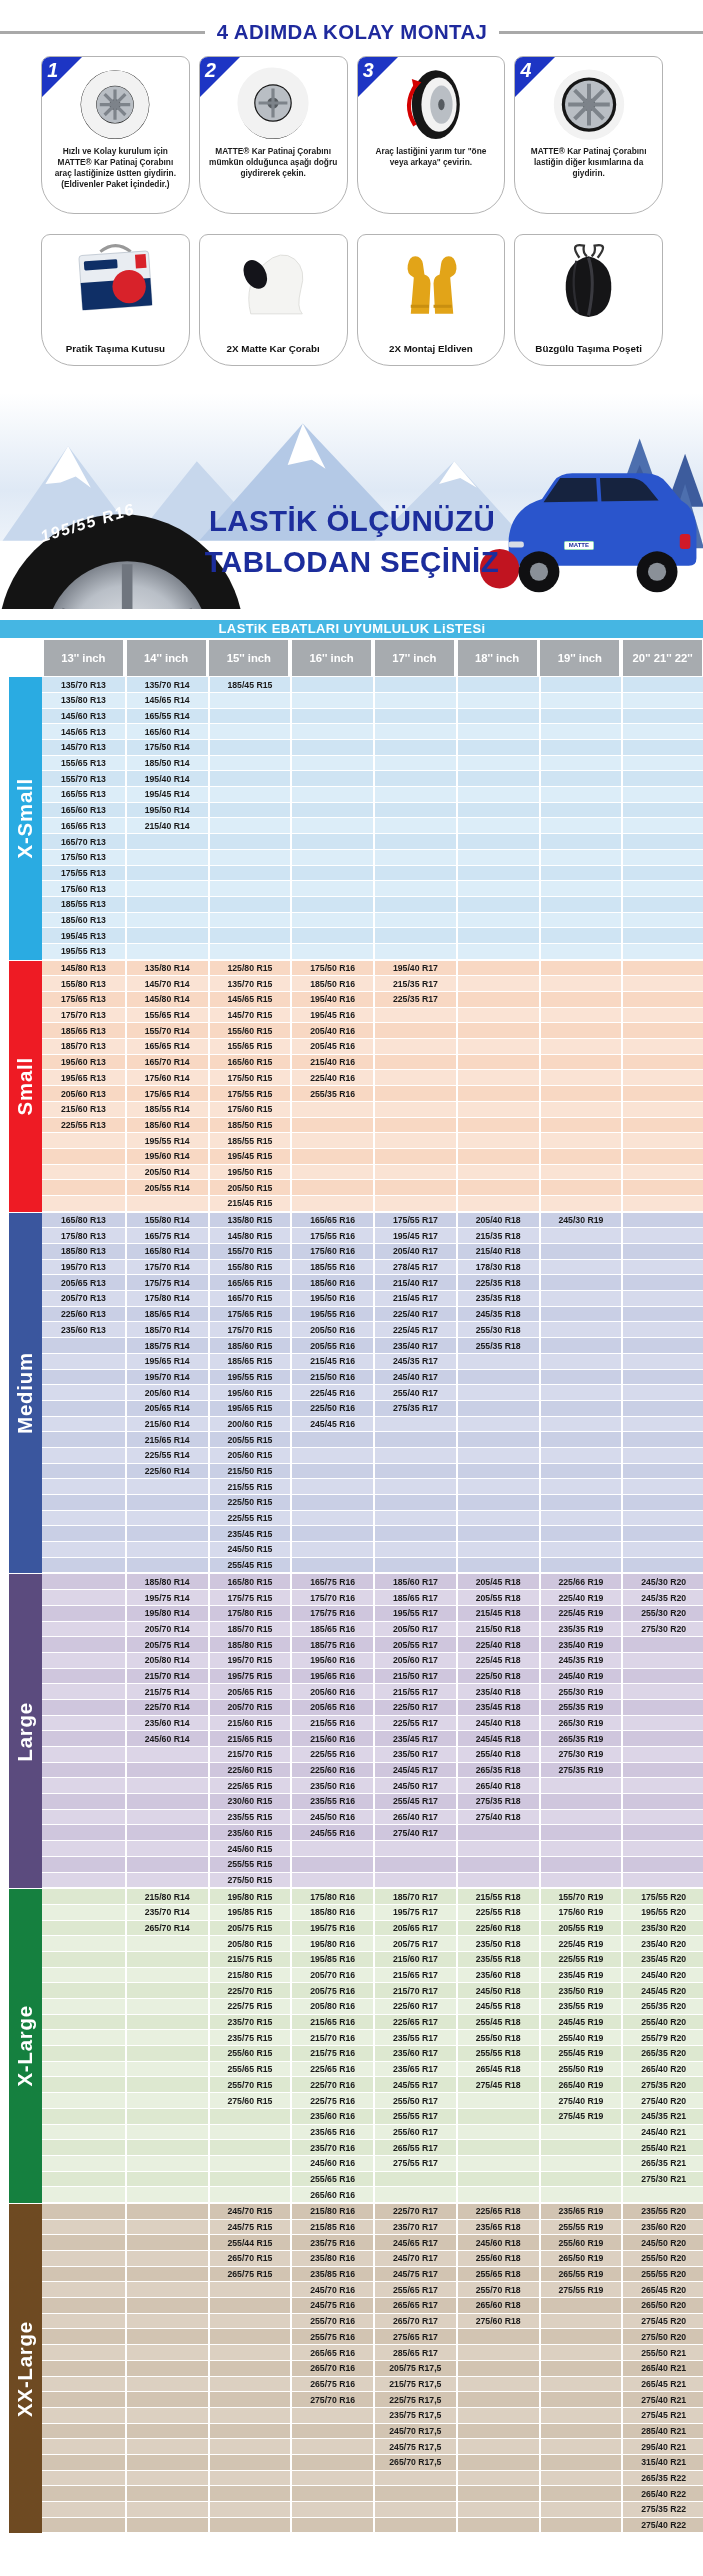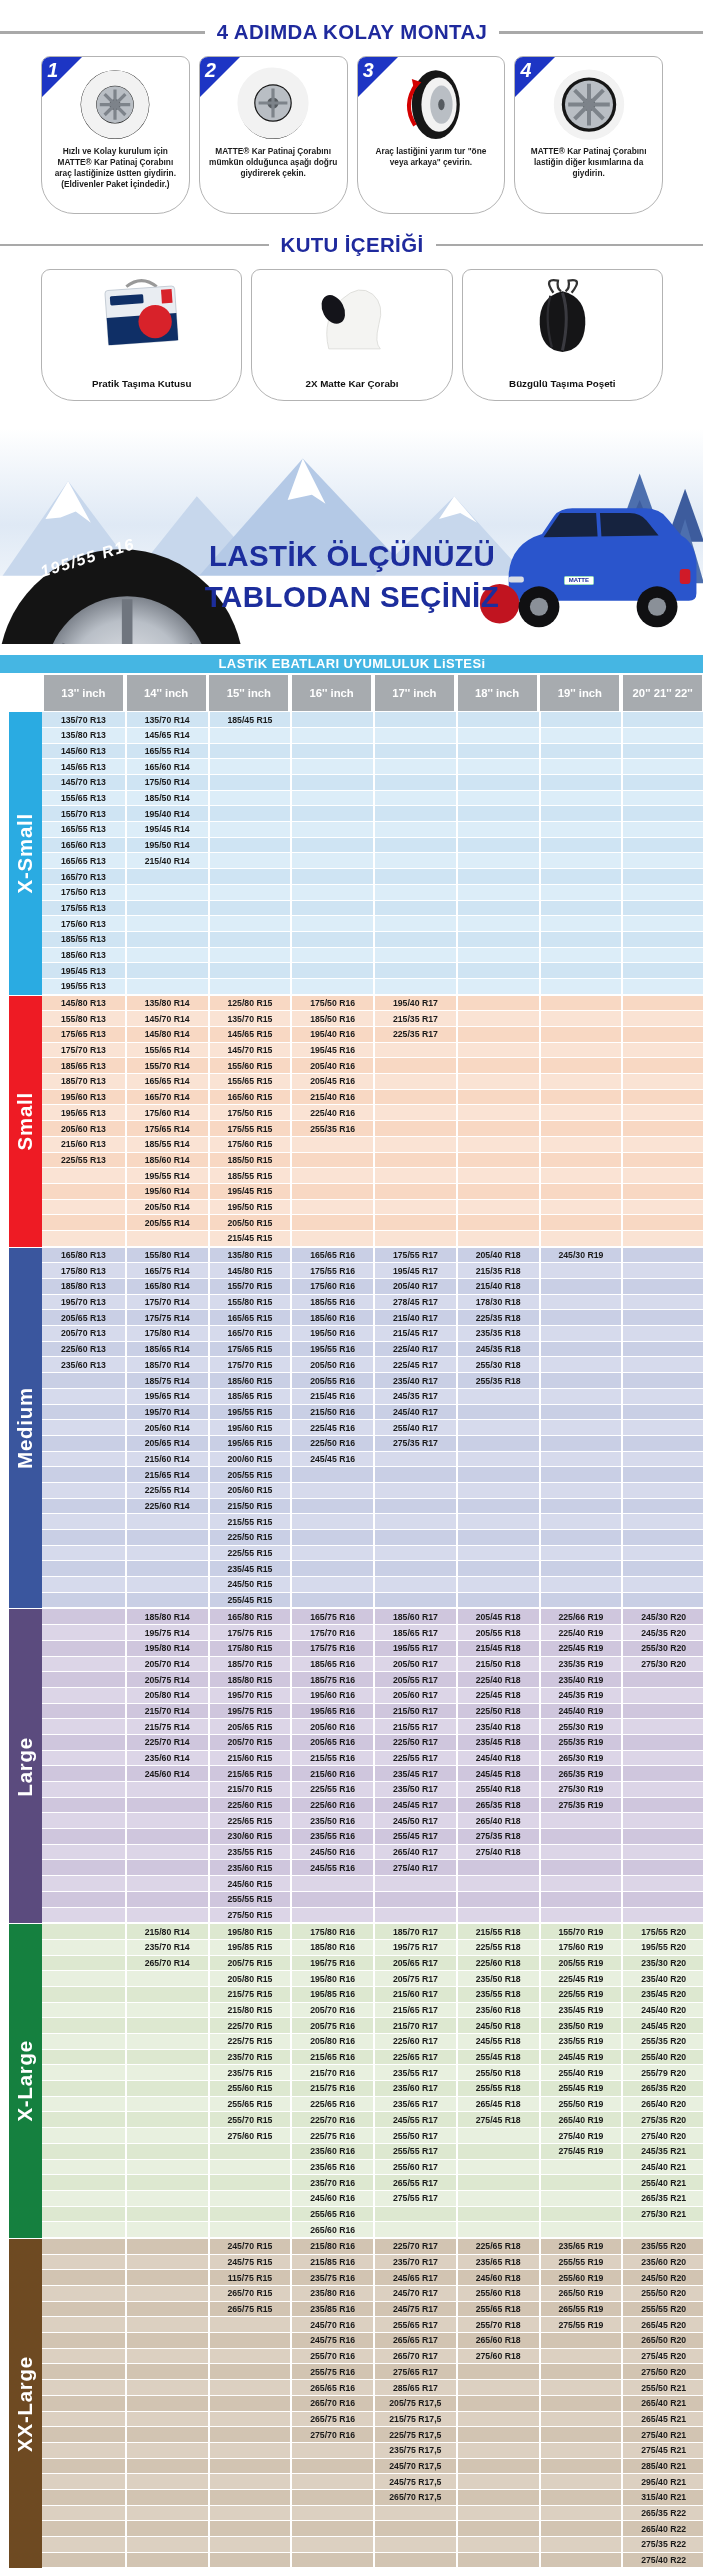--- a/index.html
+++ b/index.html
@@ -123,25 +123,20 @@
         </div>
         <p class="step-text">MATTE® Kar Patinaj Çorabını lastiğin diğer kısımlarına da giydirin.</p>
         <div class="corner">
             <span>4</span>
           </div>
       </div>
     </div>
   </section>
 
   <section class="box-section">
-    <div class="sec-header">
-      <span class="rule"></span>
-      <h2>KUTU İÇERİĞİ</h2>
-      <span class="rule"></span>
-    </div>
     <div class="cards">
       <div class="card item-card">
         <div class="img">
           <svg width="91" height="79" viewBox="0 0 120 104">
               <path d="M40,14 q20,-16 40,0" stroke="#999" stroke-width="4" fill="none"></path>
               <rect x="14" y="16" width="92" height="72" rx="4" fill="#e9edf2" stroke="#b9c2cc" transform="rotate(-4 60 52)"></rect>
               <rect x="14" y="52" width="92" height="36" fill="#0f2f66" transform="rotate(-4 60 52)"></rect>
               <circle cx="78" cy="60" r="22" fill="#d8222a"></circle>
               <rect x="20" y="24" width="44" height="12" rx="2" fill="#0f2f66" transform="rotate(-4 60 52)"></rect>
               <rect x="88" y="20" width="14" height="18" fill="#d8222a" transform="rotate(-4 60 52)"></rect>
@@ -150,20 +145,35 @@
         <div class="item-label">Pratik Taşıma Kutusu</div>
       </div>
       <div class="card item-card">
         <div class="img">
           <svg width="91" height="79" viewBox="0 0 120 104">
               <path d="M30,96 q-10,-40 18,-66 q22,-20 40,-6 q16,14 8,40 q-6,24 2,32 z" fill="#f4f4f2" stroke="#d8d8d4"></path>
               <ellipse cx="36" cy="44" rx="14" ry="20" fill="#14141a" transform="rotate(-28 36 44)"></ellipse>
             </svg>
         </div>
         <div class="item-label">2X Matte Kar Çorabı</div>
+      </div>
+      <div class="card item-card">
+        <div class="img">
+          <svg width="91" height="79" viewBox="0 0 120 104">
+              <g fill="#e2a418">
+                <path d="M34,96 l4,-48 q-10,-4 -8,-16 q2,-12 10,-12 q8,0 10,10 l2,14 q8,2 8,12 l-2,40 z"></path>
+                <path d="M66,96 l-2,-40 q0,-10 8,-12 l2,-14 q2,-10 10,-10 q8,0 10,12 q2,12 -8,16 l4,48 z"></path>
+              </g>
+              <g fill="#c98f10">
+                <rect x="34" y="84" width="24" height="4"></rect>
+                <rect x="64" y="84" width="24" height="4"></rect>
+              </g>
+            </svg>
+        </div>
+        <div class="item-label">2X Montaj Eldiven</div>
       </div>
       <div class="card item-card">
         <div class="img">
           <svg width="91" height="79" viewBox="0 0 120 104">
               <path d="M48,22 q-14,-20 6,-16 q-2,10 4,14" stroke="#333" stroke-width="3" fill="none"></path>
               <path d="M72,22 q16,-20 -4,-16 q2,10 -4,14" stroke="#333" stroke-width="3" fill="none"></path>
               <path d="M60,20 q-32,8 -30,44 q2,34 30,36 q28,-2 30,-36 q2,-36 -30,-44 z" fill="#151517"></path>
               <path d="M60,22 q10,30 0,76" stroke="#3a3a40" stroke-width="4" fill="none"></path>
               <path d="M44,26 q-8,30 2,68" stroke="#2c2c31" stroke-width="3" fill="none"></path>
             </svg>
@@ -1084,21 +1094,21 @@
             <div class="cell" style="--bg: #dcd0c1;"></div>
             <div class="cell" style="--bg: #dcd0c1;"></div>
             <div class="cell" style="--bg: #dcd0c1;">245/75 R15</div>
             <div class="cell" style="--bg: #dcd0c1;">215/85 R16</div>
             <div class="cell" style="--bg: #dcd0c1;">235/70 R17</div>
             <div class="cell" style="--bg: #dcd0c1;">235/65 R18</div>
             <div class="cell" style="--bg: #dcd0c1;">255/55 R19</div>
             <div class="cell" style="--bg: #dcd0c1;">235/60 R20</div>
             <div class="cell" style="--bg: #d2c4b2;"></div>
             <div class="cell" style="--bg: #d2c4b2;"></div>
-            <div class="cell" style="--bg: #d2c4b2;">115/75 R15</div>
+            <div class="cell" style="--bg: #d2c4b2;">255/44 R15</div>
             <div class="cell" style="--bg: #d2c4b2;">235/75 R16</div>
             <div class="cell" style="--bg: #d2c4b2;">245/65 R17</div>
             <div class="cell" style="--bg: #d2c4b2;">245/60 R18</div>
             <div class="cell" style="--bg: #d2c4b2;">255/60 R19</div>
             <div class="cell" style="--bg: #d2c4b2;">245/50 R20</div>
             <div class="cell" style="--bg: #dcd0c1;"></div>
             <div class="cell" style="--bg: #dcd0c1;"></div>
             <div class="cell" style="--bg: #dcd0c1;">265/70 R15</div>
             <div class="cell" style="--bg: #dcd0c1;">235/80 R16</div>
             <div class="cell" style="--bg: #dcd0c1;">245/70 R17</div>

